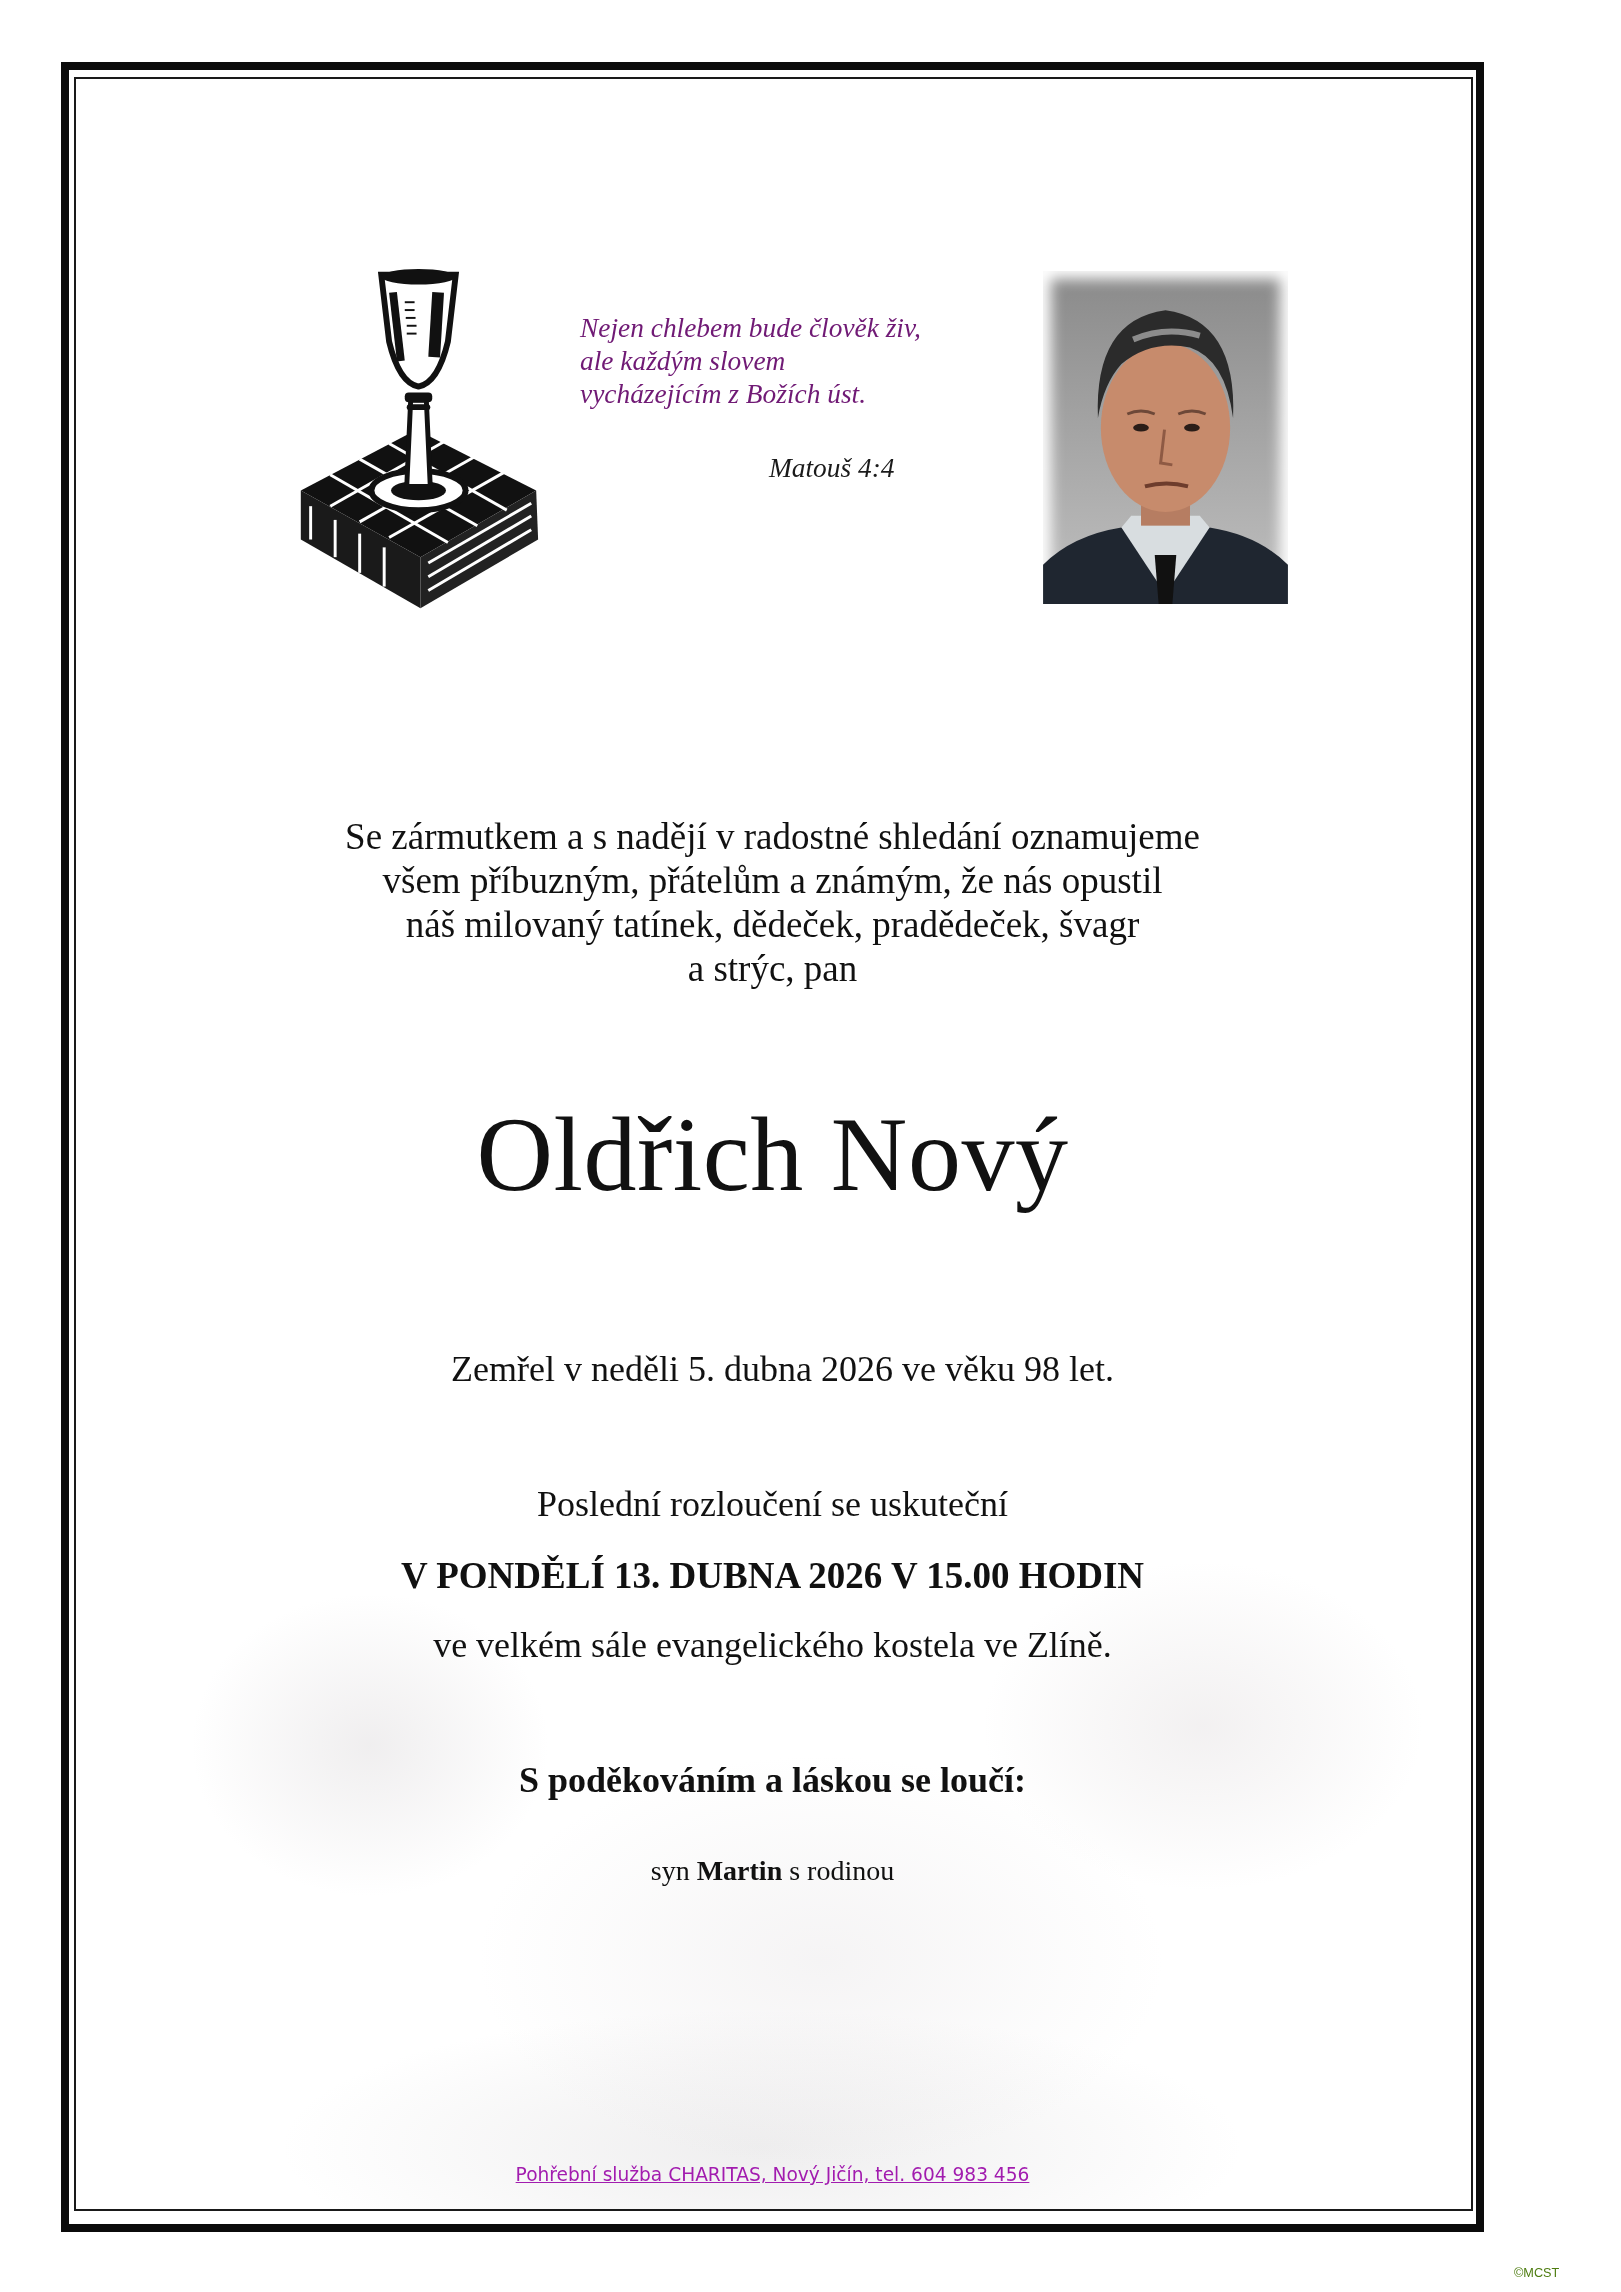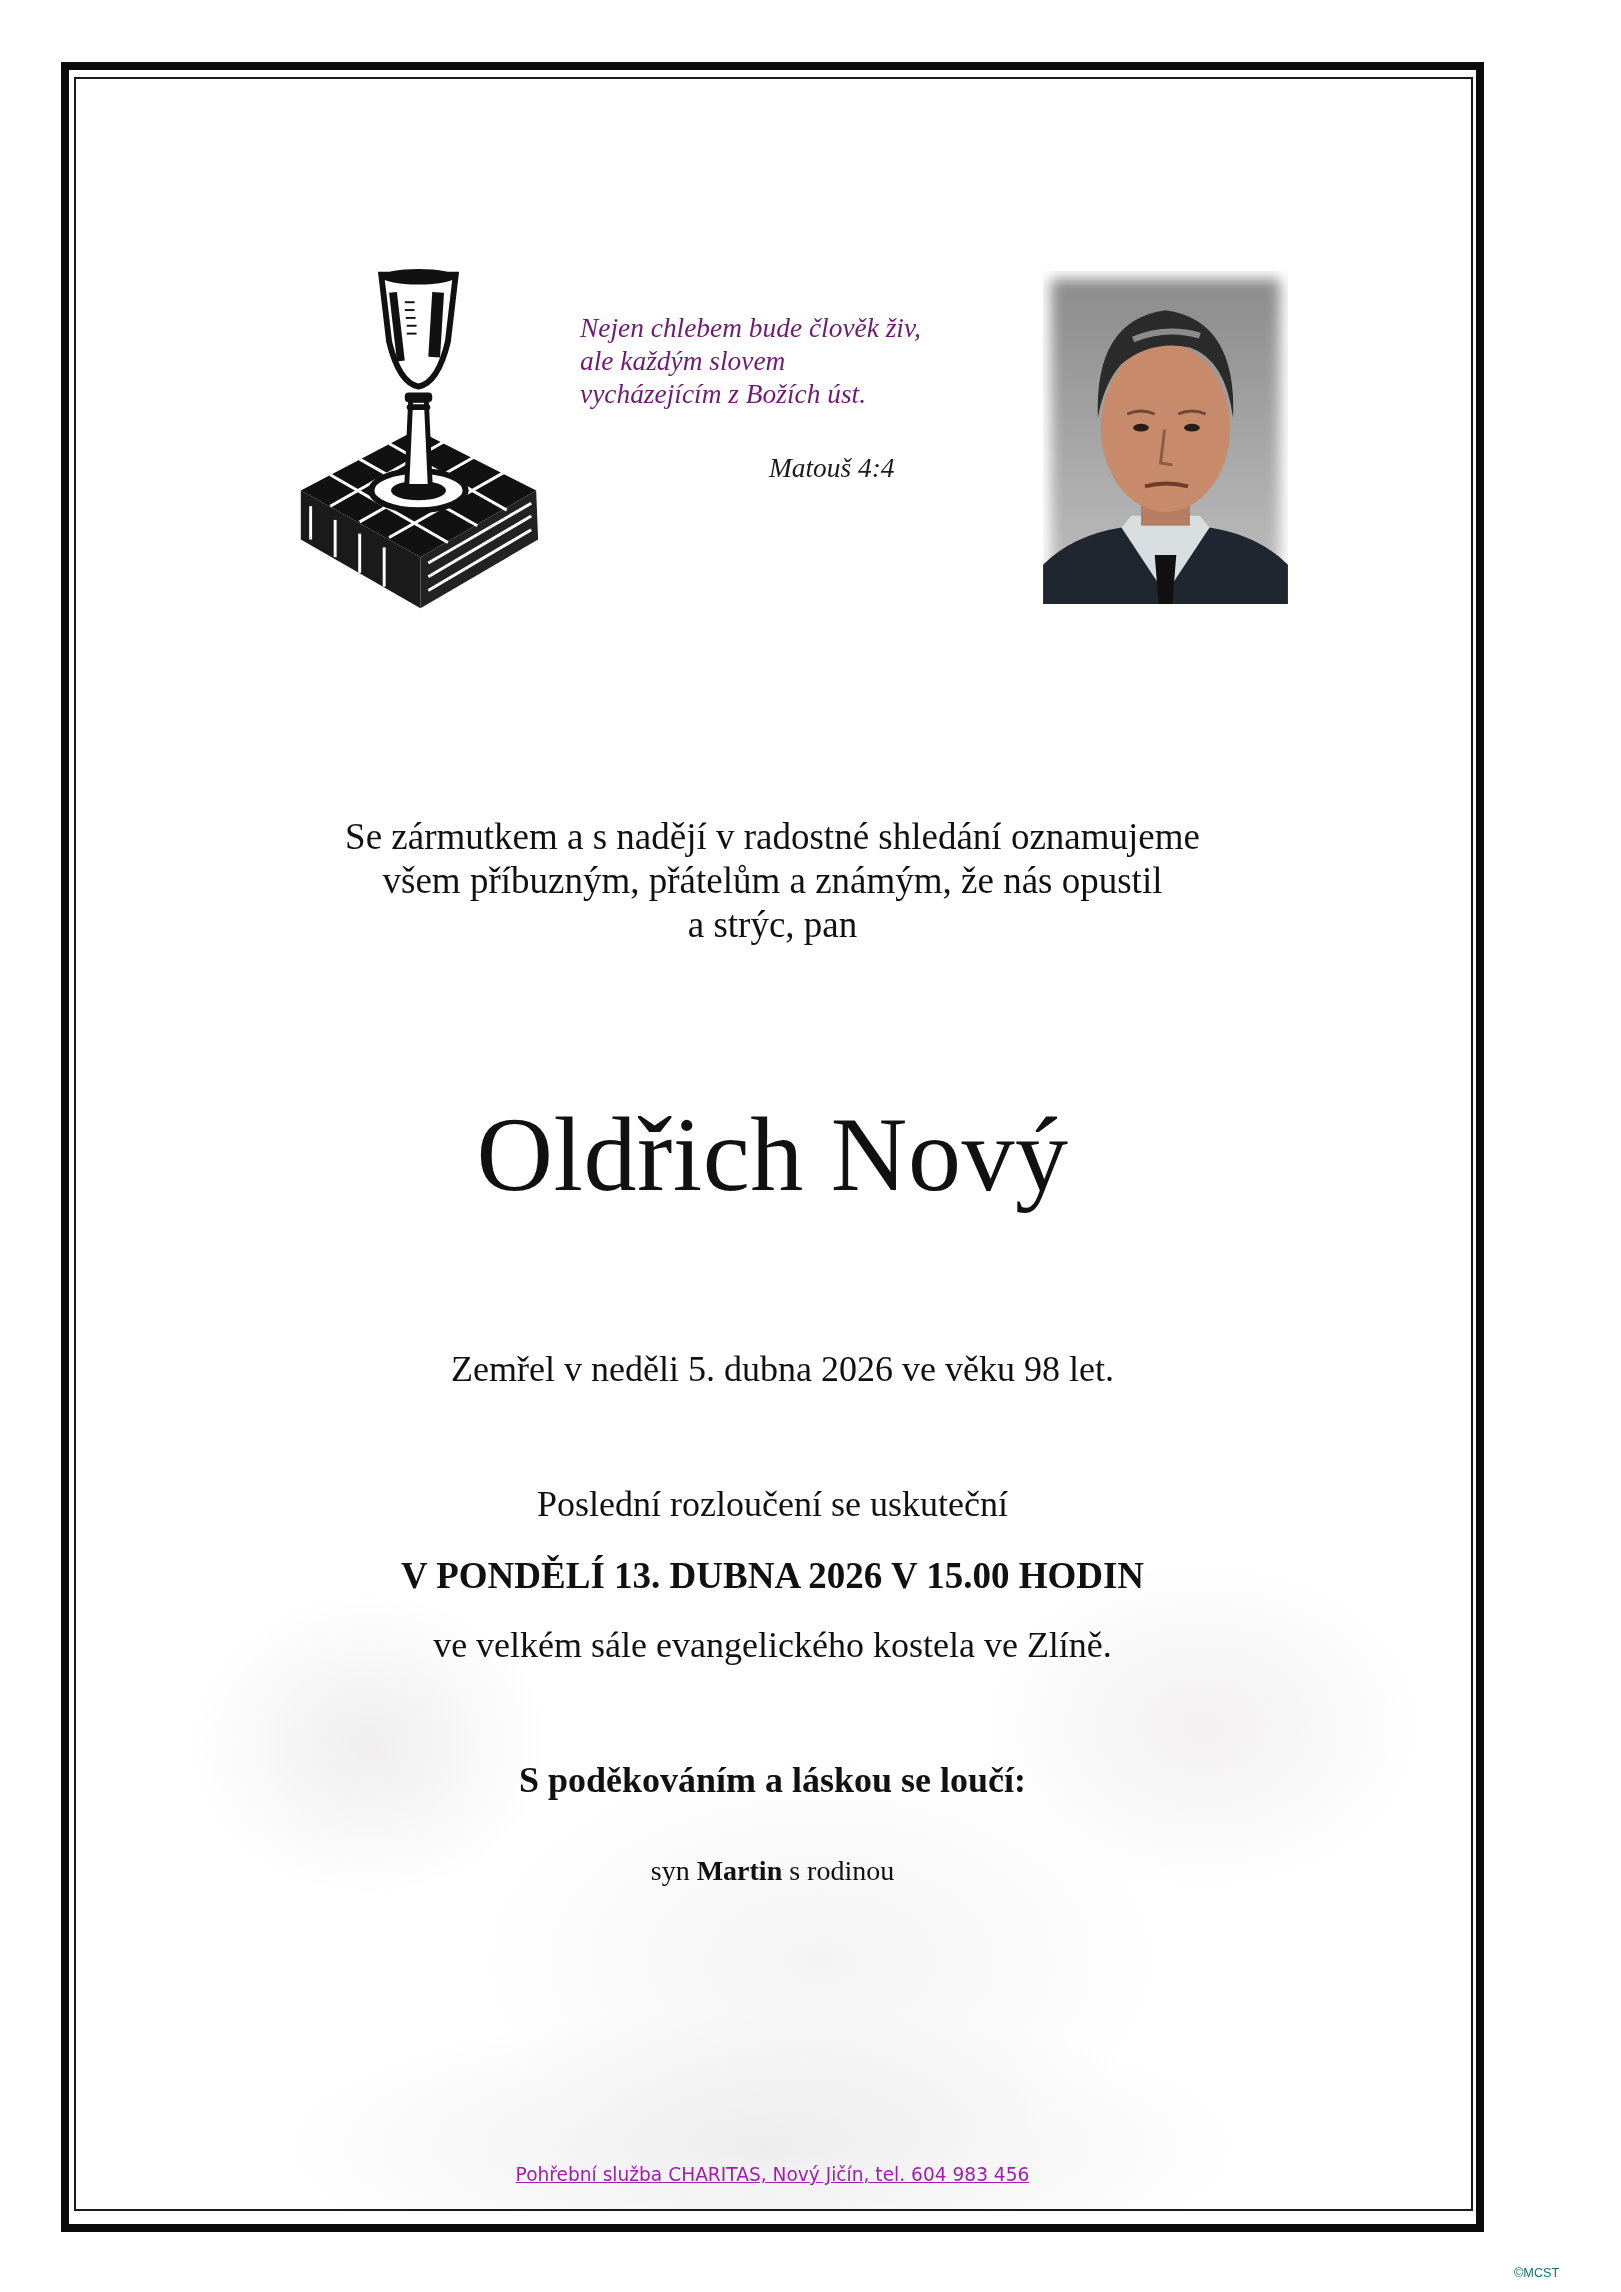--- a/index.html
+++ b/index.html
@@ -51,21 +51,21 @@
     .farewell-2 { top: 1553px; font-size: 37px; line-height: 45px; font-weight: bold; }
     .farewell-3 { top: 1623px; font-size: 36px; line-height: 45px; }
     .thanks { top: 1758px; font-size: 36px; line-height: 45px; font-weight: bold; }
     .family { top: 1849px; font-size: 28px; line-height: 43px; }
     .family b { font-weight: bold; }
     .footer {
       top: 2164px; font-family: "DejaVu Sans", "Liberation Sans", sans-serif; font-size: 18.6px; color: #a21caf; text-decoration: underline;
     }
     .copyright {
       position: absolute; left: 1514px; top: 2266px; font-family: "Liberation Sans", sans-serif;
-      font-size: 12.7px; color: #0f766e; text-align: center;
+      font-size: 12.7px; color: #4d7c0f; text-align: center;
     }
   </style>
 </head>
 <body>
 
 <div class="frame-outer"></div>
 <div class="frame-inner"></div>
 
 <svg class="chalice" viewBox="0 0 260 360">
 
@@ -139,20 +139,21 @@
 
       <path d="M124,162 L120,196 L132,198" stroke="#8e5a44" stroke-width="3" fill="none"></path>
       <path d="M104,220 Q126,214 148,220" stroke="#6d3c2c" stroke-width="4" fill="none"></path>
     </svg>
   </div>
 </div>
 
 <div class="center-block intro">
   <div>Se zármutkem a s nadějí v radostné shledání oznamujeme</div>
   <div>všem příbuzným, přátelům a známým, že nás opustil</div>
+  <div>náš milovaný tatínek, dědeček, pradědeček, švagr</div>
   <div>a strýc, pan</div>
 </div>
 
 <div class="center-block name">Oldřich Nový</div>
 
 <div class="center-block death">Zemřel v neděli 5. dubna 2026 ve věku 98 let.</div>
 
 <div class="center-block farewell-1">Poslední rozloučení se uskuteční</div>
 <div class="center-block farewell-2">V PONDĚLÍ 13. DUBNA 2026 V 15.00 HODIN</div>
 <div class="center-block farewell-3">ve velkém sále evangelického kostela ve Zlíně.</div>

